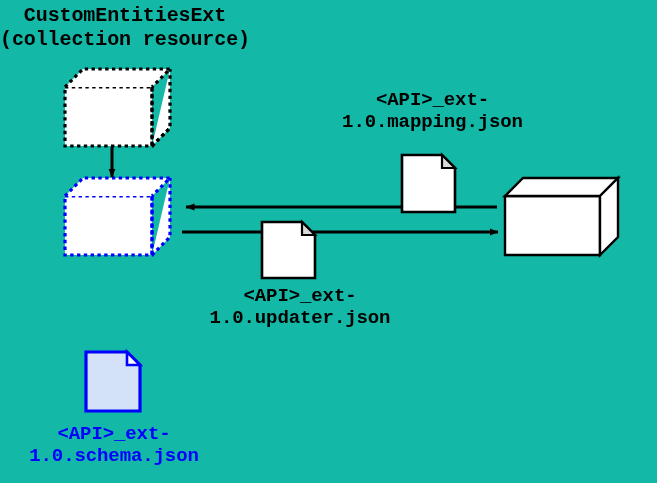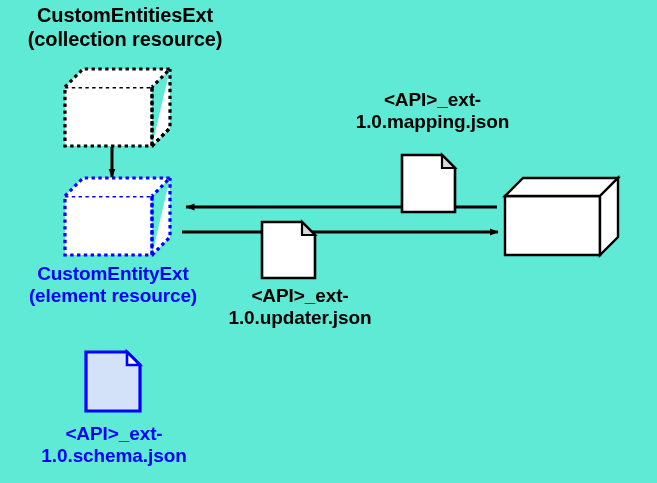--- a/index.html
+++ b/index.html
@@ -7,22 +7,23 @@
     padding: 0;
     background: #ffffff;
   }
   body {
     font-family: "Liberation Sans", sans-serif;
   }
   #diagram-canvas {
     position: relative;
     width: 657px;
     height: 483px;
-    background: #5eead4;
+    background: #14b8a6;
     overflow: hidden;
+    font-family: Liberation Mono, monospace;
   }
   .svg-layer {
     position: absolute;
     left: 0;
     top: 0;
     width: 657px;
     height: 483px;
   }
   .label {
     position: absolute;
@@ -124,22 +125,20 @@
 
     <g>
       <path d="M86,352 L127,352 L140,365 L140,411 L86,411 Z" fill="#d3e2f8" stroke="#0000ff" stroke-width="3.2" stroke-linejoin="miter"></path>
       <path d="M127,352 L127,365 L140,365 Z" fill="#ffffff" stroke="#0000ff" stroke-width="2.6" stroke-linejoin="miter"></path>
     </g>
   </svg>
 
   <div class="label black" id="label-collection">CustomEntitiesExt
 (collection resource)</div>
 
-  <div class="label blue" id="label-element">CustomEntityExt
-(element resource)</div>
 
   <div class="label blue" id="label-schema">&lt;API&gt;_ext-
 1.0.schema.json</div>
 
   <div class="label black" id="label-mapping">&lt;API&gt;_ext-
 1.0.mapping.json</div>
 
   <div class="label black" id="label-updater">&lt;API&gt;_ext-
 1.0.updater.json</div>
 

